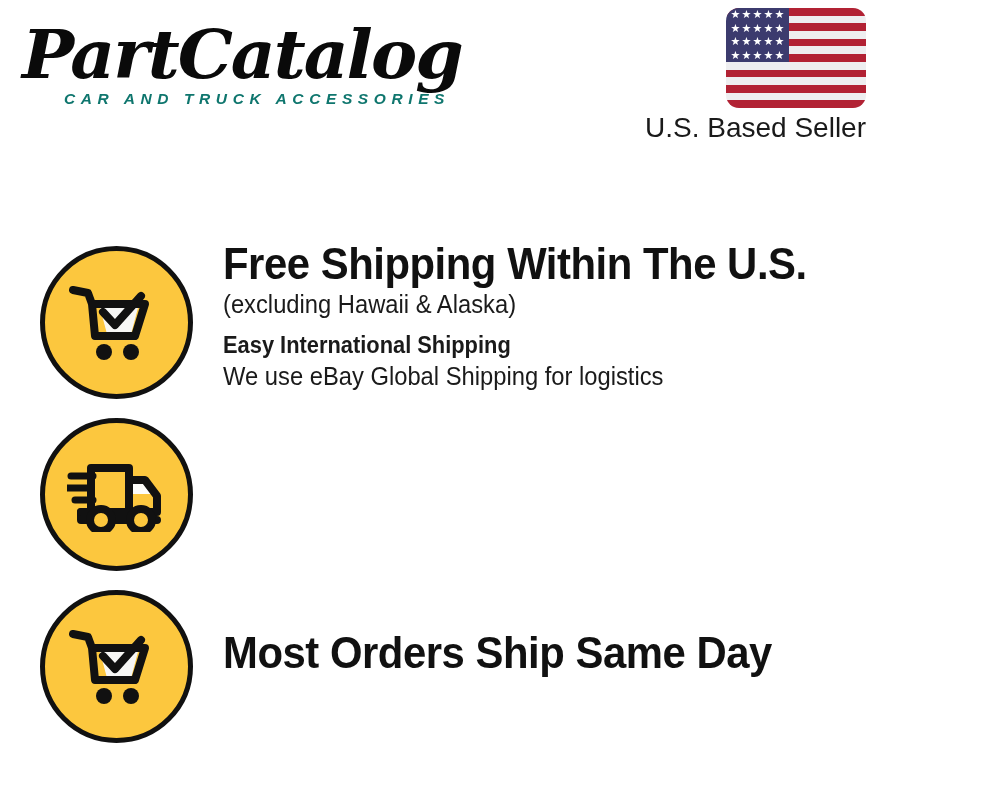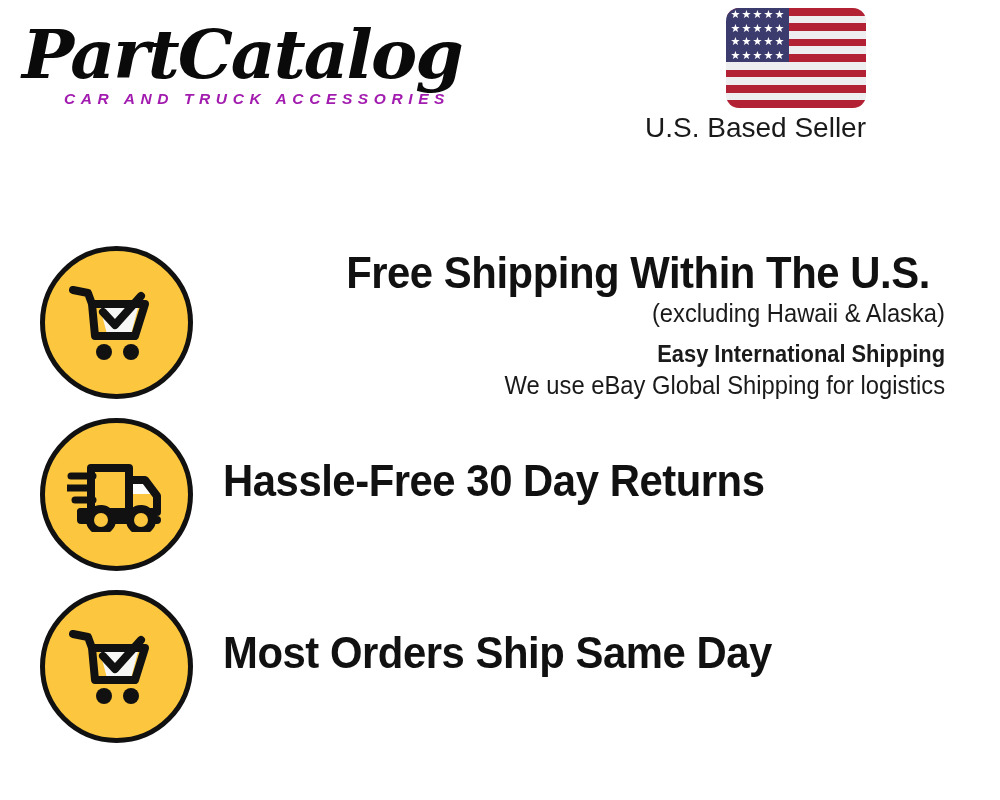--- a/index.html
+++ b/index.html
@@ -40,21 +40,21 @@
     white-space: nowrap;
     transform: scaleX(1.02);
     transform-origin: left center;
   }
   #brand-tagline {
     font-family: "Liberation Sans", sans-serif;
     font-weight: bold;
     font-style: italic;
     font-size: 15.5px;
     letter-spacing: 5.6px;
-    color: #a21caf;
+    color: #0f766e;
     white-space: nowrap;
     margin-top: 3px;
     margin-left: 42px;
   }
 
   #seller-badge {
     position: absolute;
     right: 18px;
     top: 8px;
     width: 268px;
@@ -168,21 +168,21 @@
     font-weight: bold;
     font-size: 23px;
     margin-top: 11px;
   }
   .benefit-sub.plain {
     margin-top: 1px;
   }
 
   
   #row-shipping .benefit-icon { top: 36px; }
-  #row-shipping .benefit-text { top: 39px; text-align: right; }
+  #row-shipping .benefit-text { top: 30px; }
   #row-returns  .benefit-icon { top: 36px; }
   #row-returns  .benefit-text { top: 75px; }
   #row-sameday  .benefit-icon { top: 36px; }
   #row-sameday  .benefit-text { top: 75px; }
 </style>
 </head>
 <body>
 
 <div id="header">
 
@@ -264,23 +264,20 @@
         <path d="M0 30 H22" stroke="#111111" stroke-width="7" stroke-linecap="round"></path>
         <path d="M8 42 H26" stroke="#111111" stroke-width="7" stroke-linecap="round"></path>
         <path d="M24 10 H62 V54 H24 V10 Z" fill="none" stroke="#111111" stroke-width="8" stroke-linejoin="round"></path>
         <path d="M62 22 H78 L90 38 V54 H62" fill="none" stroke="#111111" stroke-width="8" stroke-linejoin="round"></path>
         <path d="M14 54 V62 H90" fill="none" stroke="#111111" stroke-width="8" stroke-linecap="round" stroke-linejoin="round"></path>
         <path d="M14 54 H62" stroke="#111111" stroke-width="8" stroke-linecap="round"></path>
         <circle cx="34" cy="62" r="11" fill="#fcc73e" stroke="#111111" stroke-width="8"></circle>
         <circle cx="74" cy="62" r="11" fill="#fcc73e" stroke="#111111" stroke-width="8"></circle>
       </svg>
     </div>
-    <div class="benefit-text">
-      <div class="benefit-heading">Hassle-Free 30 Day Returns</div>
-    </div>
   </div>
 
   <div class="benefit-row" id="row-sameday">
     <div class="benefit-icon">
       <svg width="96" height="86" viewBox="0 0 96 86" aria-hidden="true">
         <polygon points="30,24 70,24 62,54 38,54" fill="#f7f7f5"></polygon>
         <path d="M4 10 L19 13 L23 24 L76 24 L66 56 L26 56 L23 24" fill="none" stroke="#111111" stroke-width="8" stroke-linecap="round" stroke-linejoin="round"></path>
         <path d="M34 32 L46 45 L72 16" fill="none" stroke="#111111" stroke-width="8" stroke-linecap="round" stroke-linejoin="round"></path>
         <circle cx="35" cy="72" r="8" fill="#111111"></circle>
         <circle cx="62" cy="72" r="8" fill="#111111"></circle>

